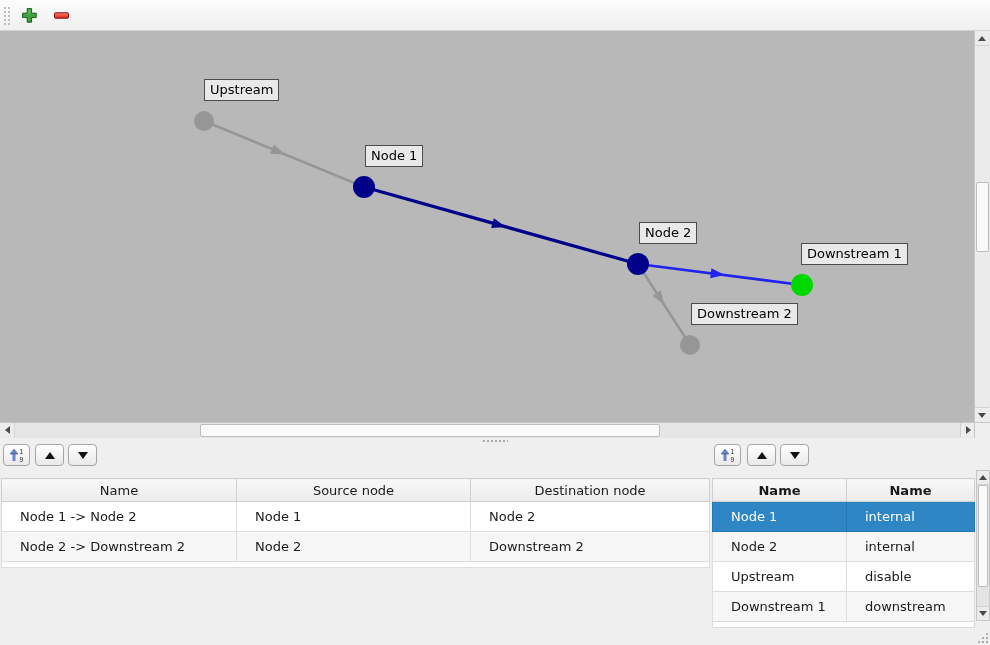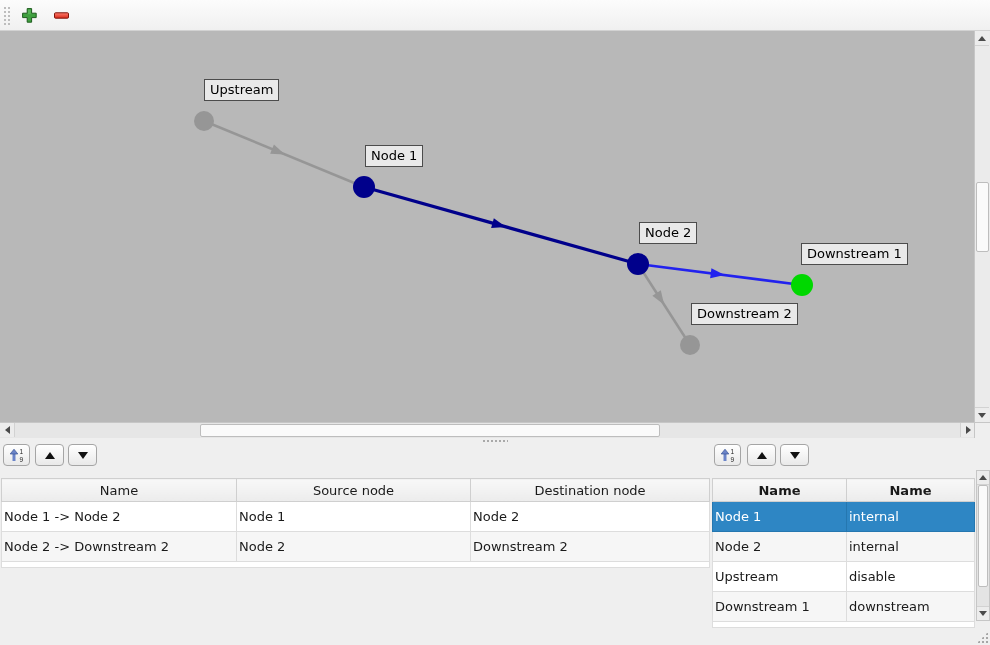--- a/index.html
+++ b/index.html
@@ -52,21 +52,21 @@
   .tri-up-b{width:0;height:0;border-left:5px solid transparent;border-right:5px solid transparent;border-bottom:7px solid #111;}
   .tri-down-b{width:0;height:0;border-left:5px solid transparent;border-right:5px solid transparent;border-top:7px solid #111;}
 
   
   table.grid{position:absolute;top:478px;border-collapse:collapse;table-layout:fixed;background:#fff;border:1px solid #bfbfbf;}
   #edges-table{left:1px;width:709px;}
   #nodes-table{left:712px;width:263px;}
   table.grid th{height:22px;background:linear-gradient(#f8f8f8,#ececec);border:1px solid #cfcfcf;
     font-weight:normal;font-size:13px;text-align:center;padding:0 4px;overflow:hidden;}
   #nodes-table th{font-weight:bold;}
-  table.grid td{height:29px;padding:0 2px;border:1px solid #ddd;font-size:13px;text-align:left;
+  table.grid td{height:29px;padding:0 18px;border:1px solid #ddd;font-size:13px;text-align:left;
     white-space:nowrap;overflow:hidden;}
   table.grid tbody tr:nth-child(even) td{background:#f6f6f6;}
   table.grid tr.selected td{background:var(--sel-color,#2e86c4) !important;color:#fff;border-color:#2577b0;}
   table.grid tr.filler td{height:5px;padding:0;background:#fff !important;}
 
   .resize-grip{position:absolute;right:2px;bottom:2px;width:11px;height:11px;
     background-image:radial-gradient(circle,#a6a6a6 1px,transparent 1.2px);background-size:4px 4px;
     clip-path:polygon(100% 0,100% 100%,0 100%);}
 </style>
 </head>

